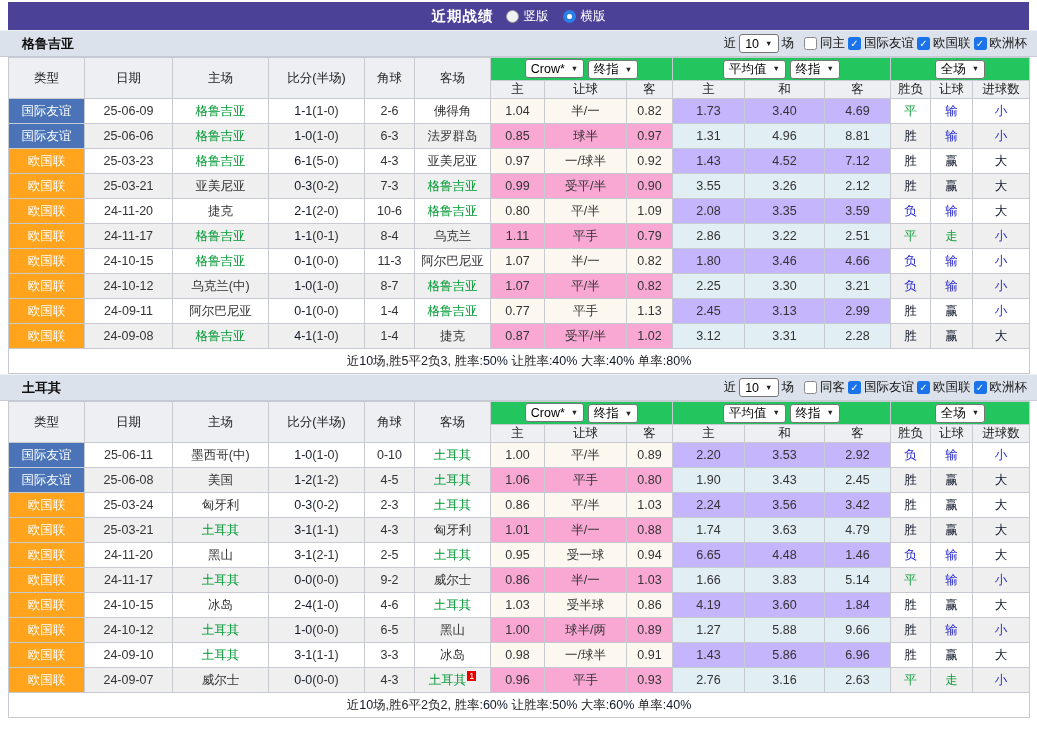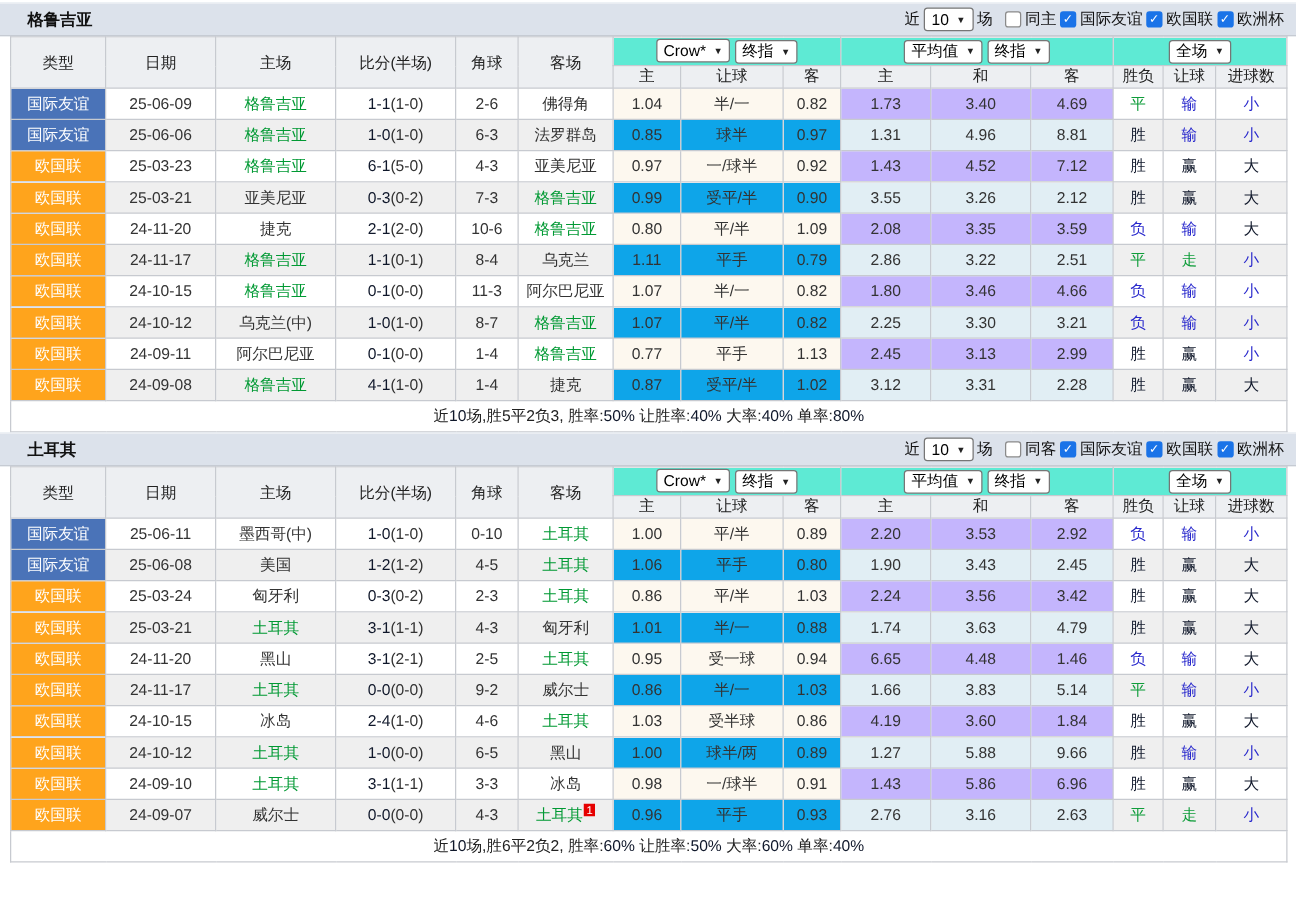--- a/index.html
+++ b/index.html
@@ -72,44 +72,57 @@
     border-collapse:collapse;
     table-layout:fixed;
   }
   th, td {
     border:1px solid #c7cad0;
     text-align:center;
     overflow:hidden;
     white-space:nowrap;
   }
   thead th { background:#edeff2; font-weight:normal; font-size:12.5px; color:#222; }
-  thead tr.grp th.grpcell { background:#5eead4; height:23px; }
+  thead tr.grp th.grpcell { background:#22c55e; height:23px; }
   thead tr.sub th { height:17px; }
   tbody td { height:25px; font-size:12.5px; color:#333; background:#fff; }
   tbody tr.alt td { background:#efefef; }
   tbody td.cream { background:#fdf8ef; }
-  tbody tr.alt td.cream { background:#0ea5e9; }
+  tbody tr.alt td.cream { background:#f9a8d4; }
   tbody td.blue { background:#c4b5fd; }
   tbody tr.alt td.blue { background:#e1eef4; }
   td.type-cell { color:#fff; font-size:12.5px; }
   td.team.self { color:#009933; }
   .c-red { color:#0f172a; }
   .c-green { color:#0f9d3a; }
   .c-blue { color:#2727cc; }
   sup.rb {
     background:#e60000; color:#fff; font-size:9px;
     padding:0 2px; margin-left:1px; vertical-align:super; line-height:1.2;
   }
   tfoot td { height:25px; background:#fff; font-size:12.5px; color:#222; }
 </style>
 </head>
 <body>
 
 <div class="page">
 
+  <div class="topbar">
+    <span class="title">近期战绩</span>
+    <div class="radio-group">
+      <span class="radio-opt">
+        <span class="radio off"></span>
+        <span class="radio-label">竖版</span>
+      </span>
+      <span class="radio-opt">
+        <span class="radio on"></span>
+        <span class="radio-label">横版</span>
+      </span>
+    </div>
+  </div>
 
   <div class="section">
     <div class="section-bar">
       <span class="team-title">格鲁吉亚</span>
       <div class="filters">
         <span>近</span>
         <span class="sel">
           <span>10</span>
           <span class="arr">▼</span>
         </span>

